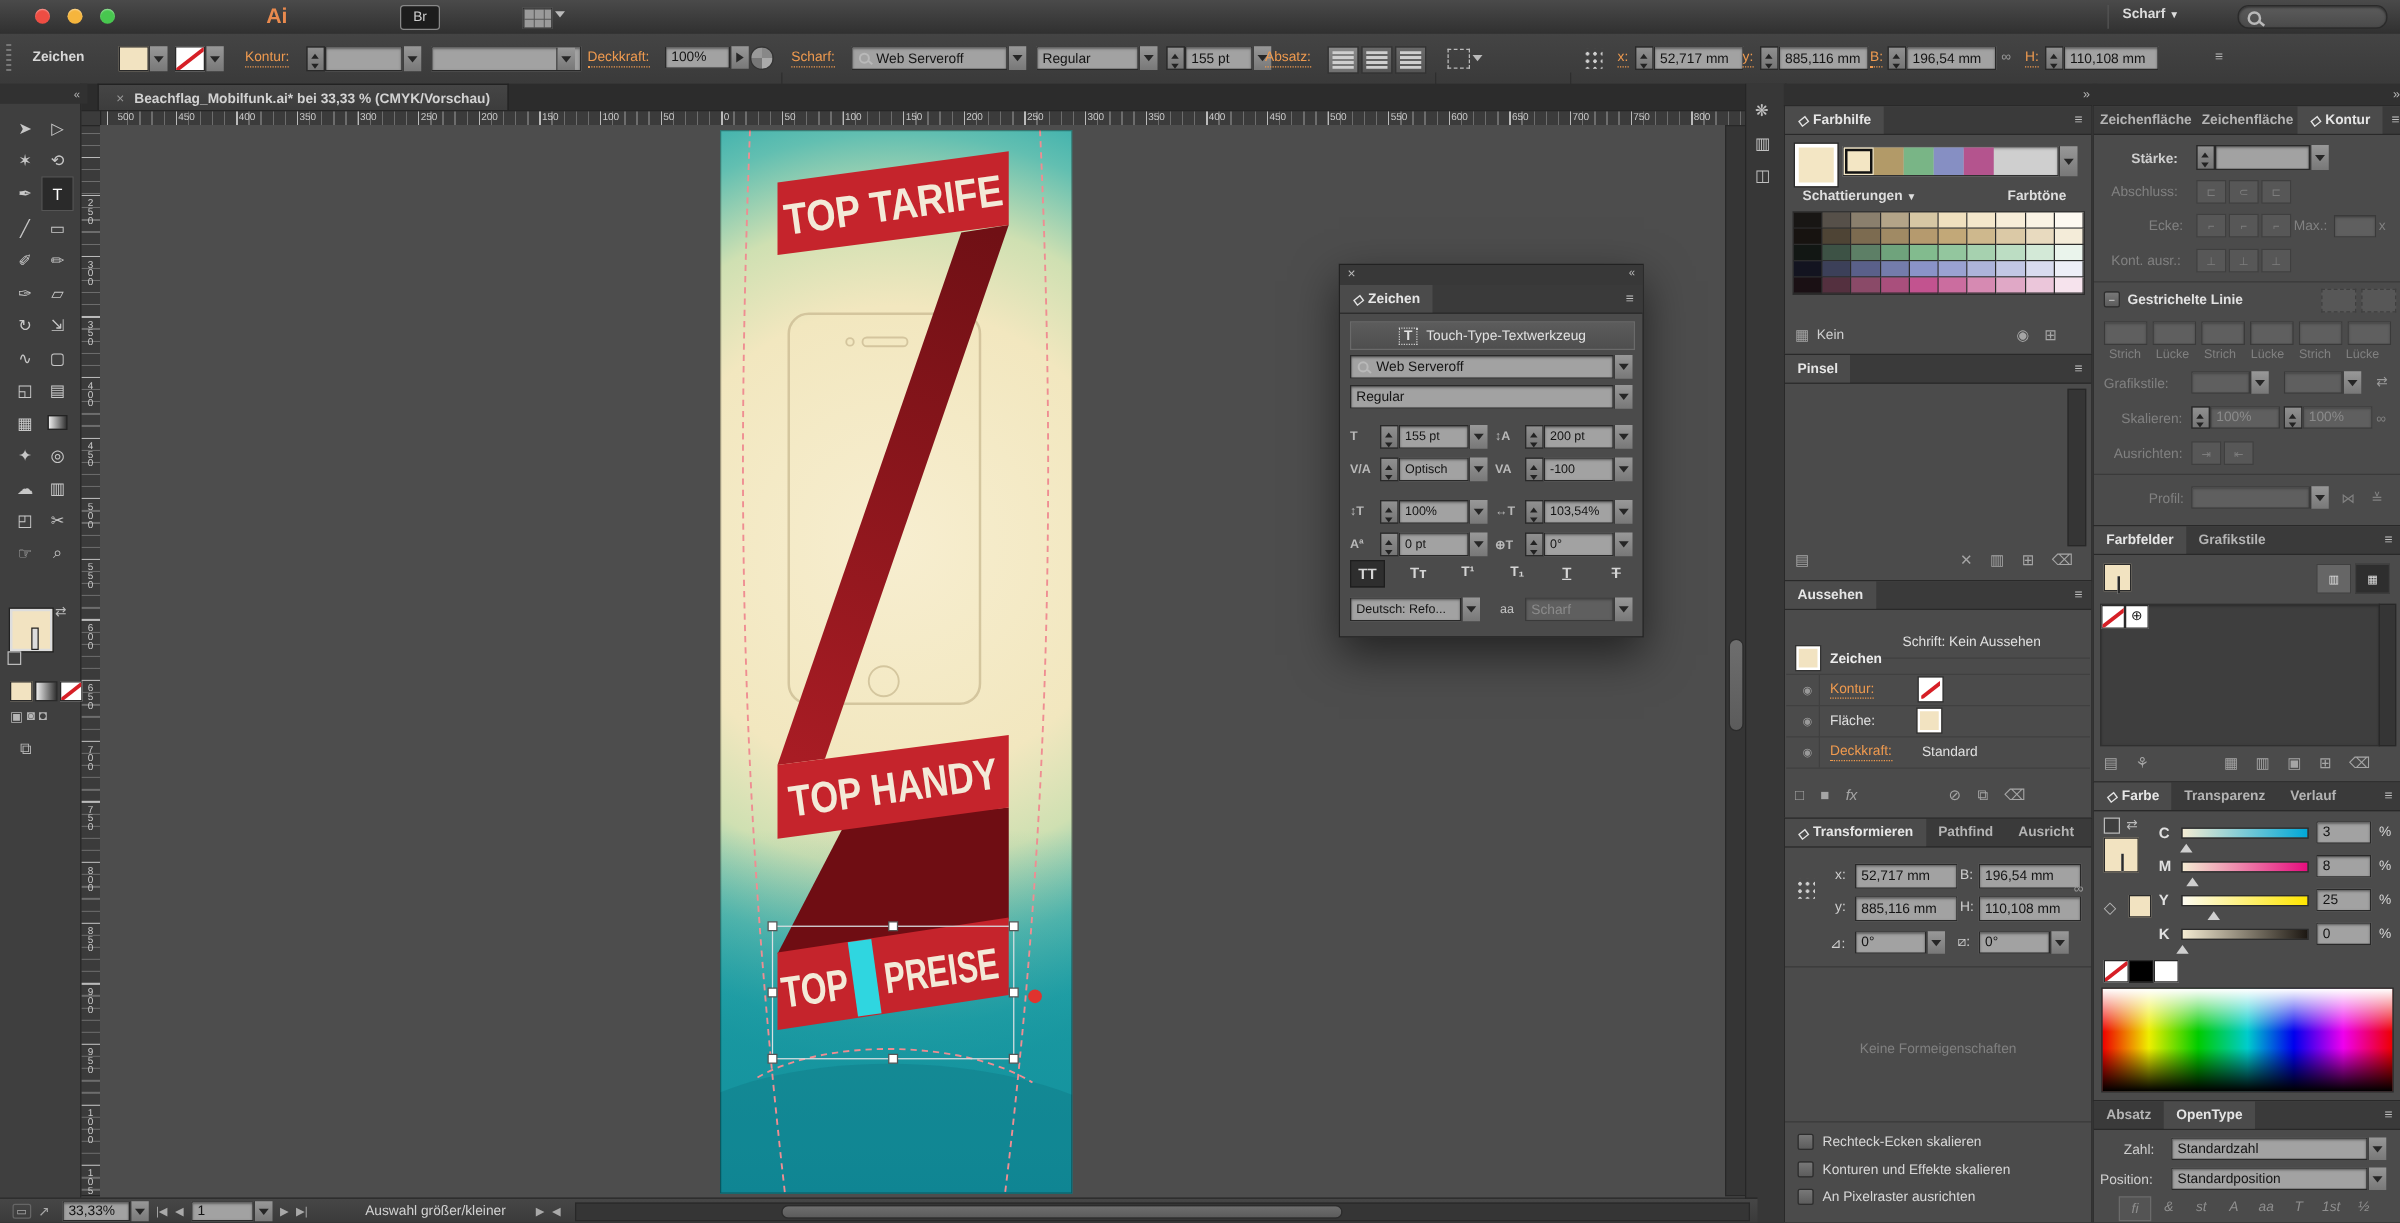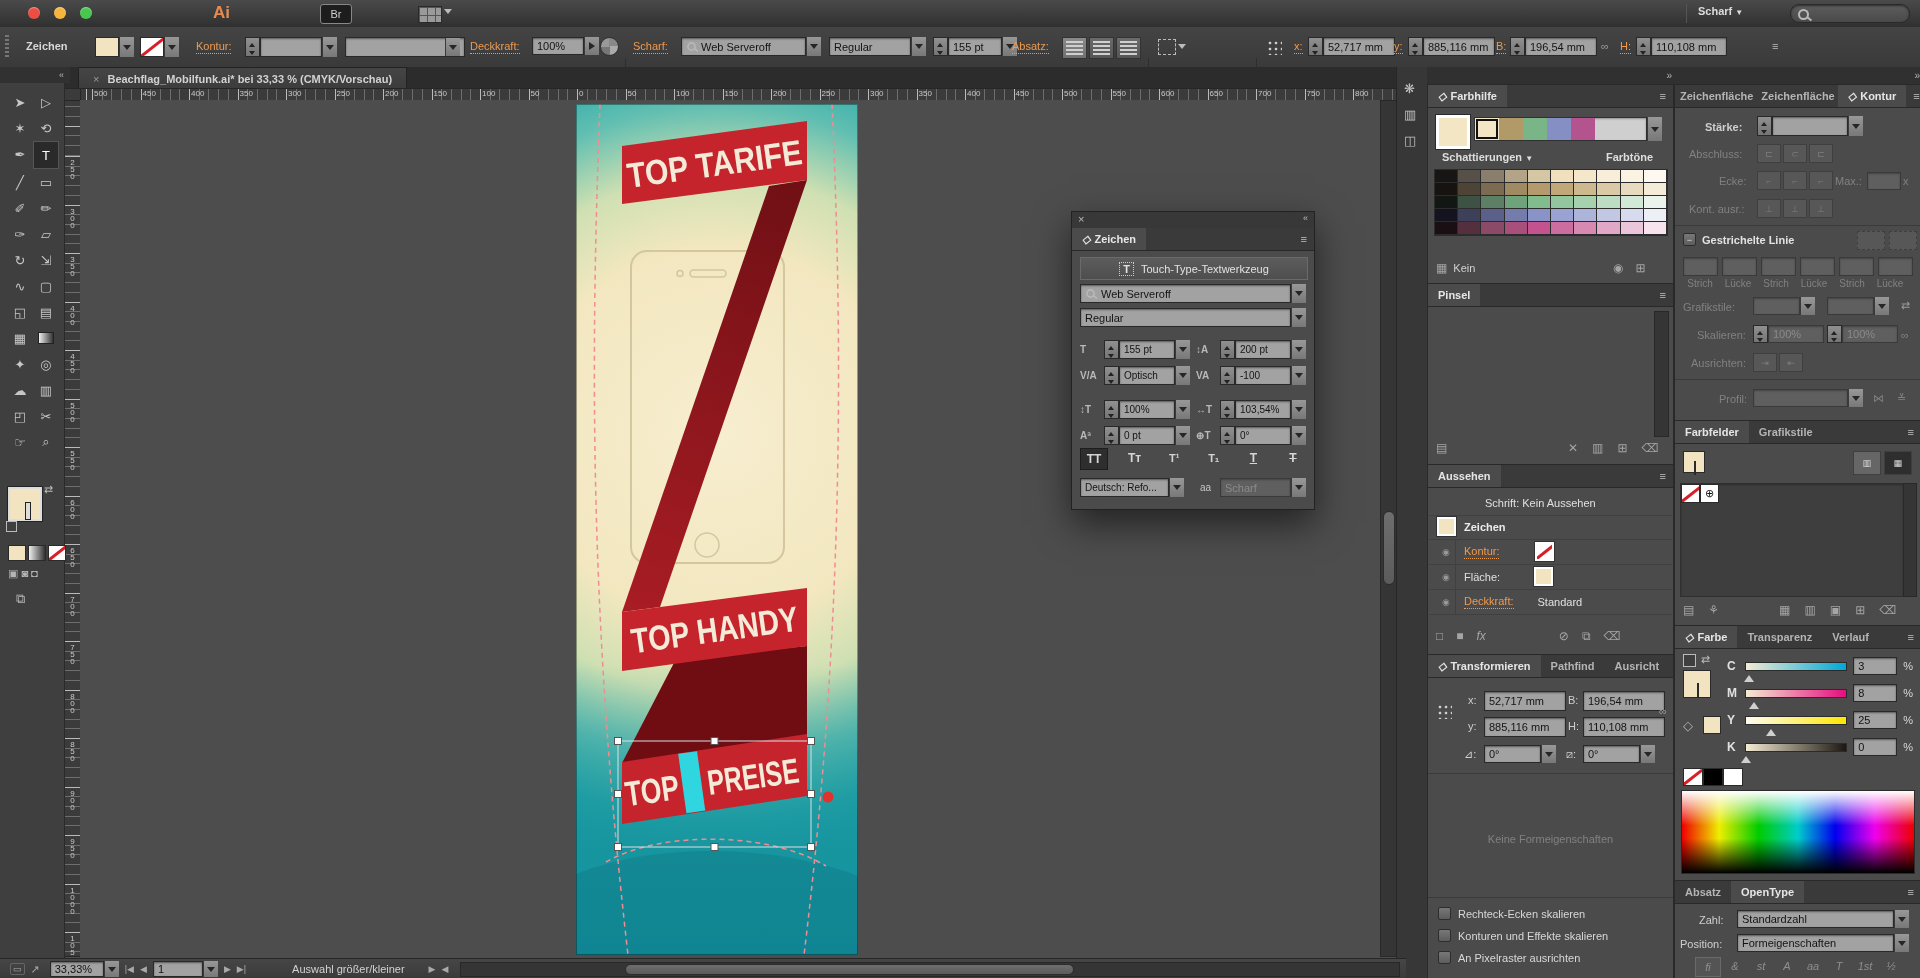--- a/index.html
+++ b/index.html
@@ -544,21 +544,21 @@
       <span class="fico">⊞</span>
       <span class="fico">⌫</span>
       </div>
   </div>
 
   <div class="panel" style="left:1427px;top:464px;width:245px;height:190px;">
     <div class="tabbar">
         <span class="ptab on">Aussehen</span>
       <span class="pmenu">≡</span>
       </div>
-    <div class="aurow" style="top:25px;">
+    <div class="aurow" style="top:36px;margin-left:37px;">
         <span style="margin-left:48px;color:#e0e0e0;">Schrift: Kein Aussehen</span>
       </div>
     <div class="aurow" style="top:49px;">
         <span class="minisw" style="background:#f2e3c1;"></span>
         <span style="color:#ececec;font-weight:bold;">Zeichen</span>
       </div>
     <div class="aurow" style="top:74px;">
         <span class="eye">◉</span>
         <span class="lnk">Kontur:</span>
         <span class="minisw swnone" style="margin-left:28px;"></span>
@@ -838,21 +838,21 @@
       <span class="ptab on">OpenType</span>
       <span class="pmenu">≡</span>
       </div>
     <span class="r plabel" style="left:24px;top:33px;">Zahl:</span>
     <div class="r" style="left:62px;top:29px;display:flex;width:172px;height:18px;">
       <span class="fld" style="flex:1;">Standardzahl</span>
         <span class="dd"></span>
       </div>
     <span class="r plabel" style="left:5px;top:57px;">Position:</span>
     <div class="r" style="left:62px;top:53px;display:flex;width:172px;height:18px;">
-      <span class="fld" style="flex:1;">Formeigenschaften</span>
+      <span class="fld" style="flex:1;">Standardposition</span>
         <span class="dd"></span>
       </div>
     <div class="r" id="ot-btns" style="left:20px;top:76px;display:flex;gap:2px;">
         <span class="otbtn framed">fi</span>
         <span class="otbtn">&amp;</span>
         <span class="otbtn">st</span>
         <span class="otbtn">A</span>
         <span class="otbtn">aa</span>
         <span class="otbtn">T</span>
         <span class="otbtn">1st</span>

